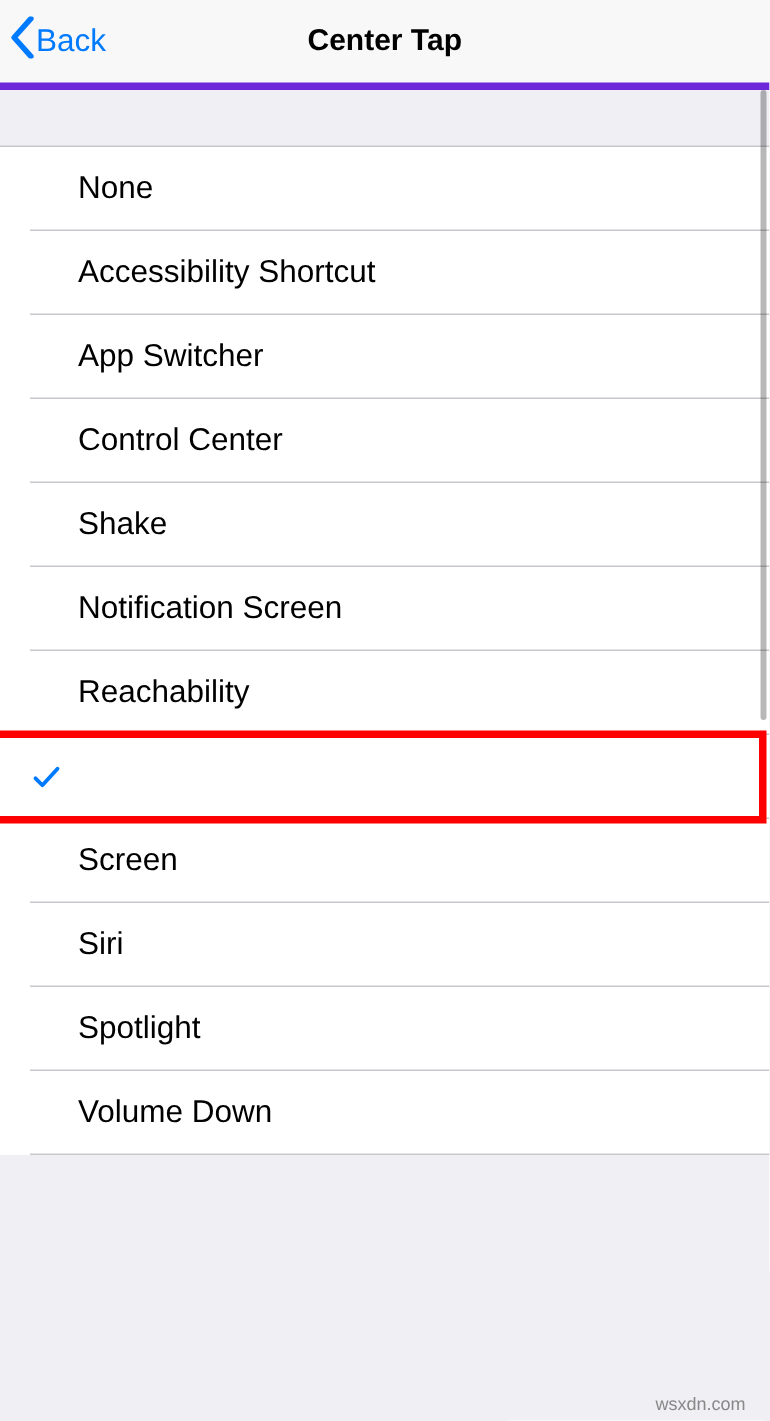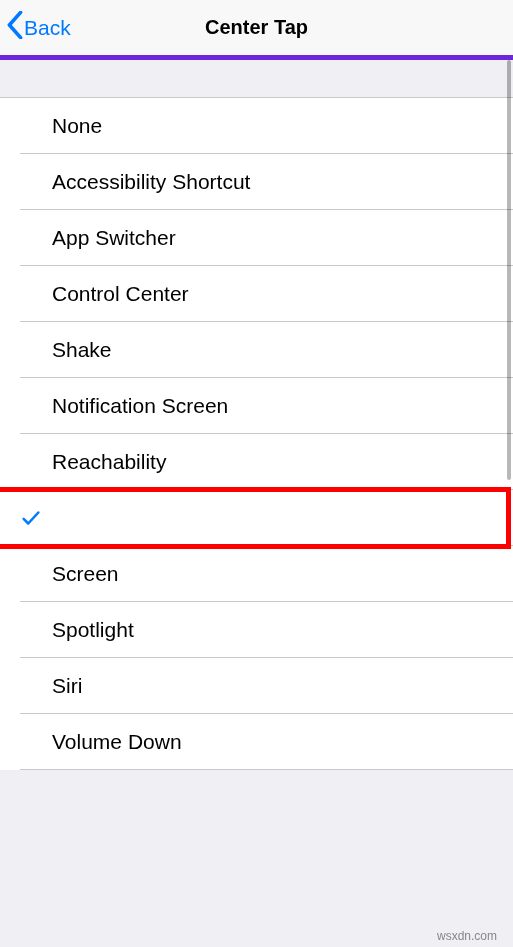--- a/index.html
+++ b/index.html
@@ -152,24 +152,24 @@
         <svg width="22" height="22" viewBox="0 0 24 24">
           <polyline points="4,13 9,18 20,6" stroke="#007aff" stroke-width="2.8" fill="none" stroke-linecap="round" stroke-linejoin="round"></polyline>
         </svg>
       </span>
       <div class="highlight" style="inset: -3px 2px -3px -12px;"></div>
     </div>
     <div class="row" style="position: relative;">
       <span class="row-label">Screen</span>
     </div>
     <div class="row" style="position: relative;">
-      <span class="row-label">Spotlight</span>
+      <span class="row-label">Siri</span>
     </div>
     <div class="row" style="position: relative;">
-      <span class="row-label">Siri</span>
+      <span class="row-label">Spotlight</span>
     </div>
     <div class="row" style="position: relative;">
       <span class="row-label">Volume Down</span>
     </div>
   </div>
 
 <div class="scrollbar-track">
   <div class="scrollbar-thumb"></div>
 </div>
 

